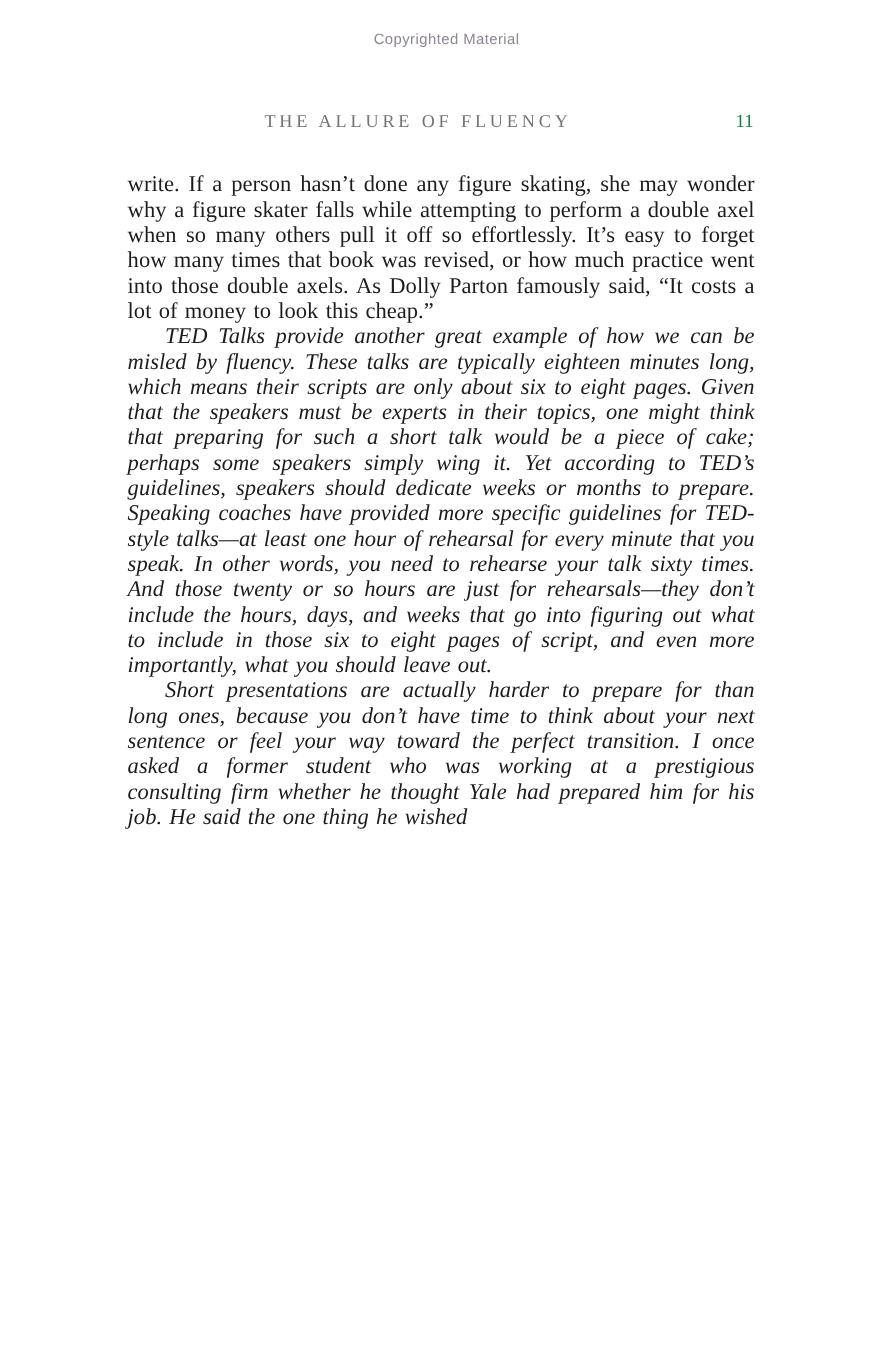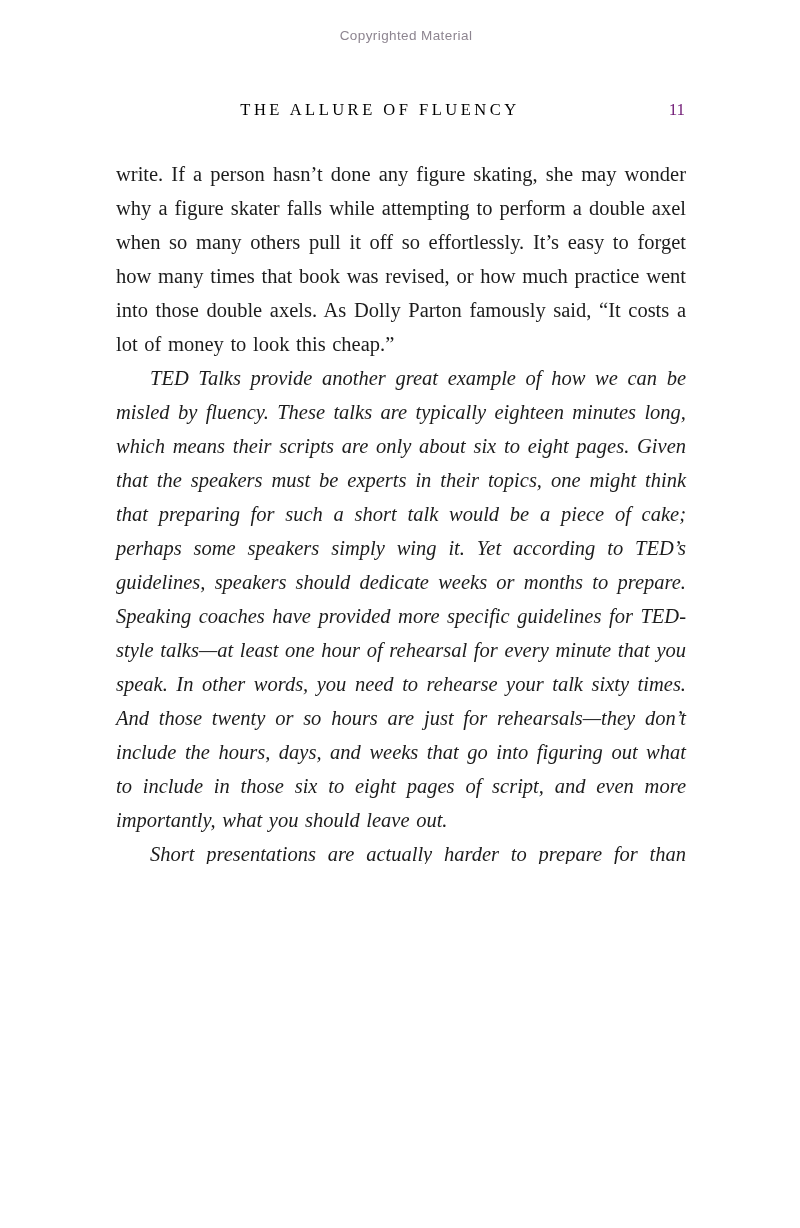--- a/index.html
+++ b/index.html
@@ -37,38 +37,38 @@
     width: 570px;
     height: 24px;
   }
   .running-title {
     position: absolute;
     left: 0;
     right: 40px;
     text-align: center;
     font-size: 16.5px;
     letter-spacing: 3.5px;
-    color: #000000;
+    color: #737373;
     white-space: nowrap;
   }
   .page-number {
     position: absolute;
     right: 0;
     top: 0;
     font-size: 17px;
-    color: #701a75;
+    color: #15803d;
   }
 
   .body-text {
     position: absolute;
     top: 157px;
     left: 116px;
     width: 570px;
     font-size: 20.5px;
-    line-height: 34px;
+    line-height: 23px;
     text-align: justify;
     color: #1c1c1c;
   }
   .body-text p {
     margin: 0;
     padding: 0;
     word-spacing: 1.5px;
   }
   .body-text p.indent {
     text-indent: 34px;

